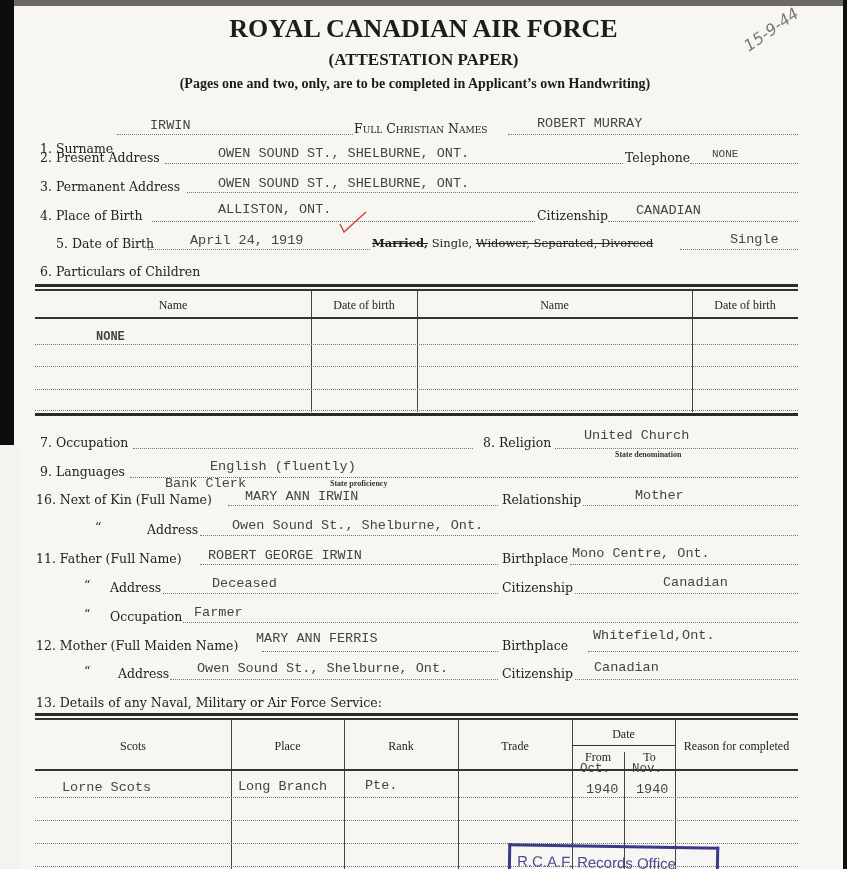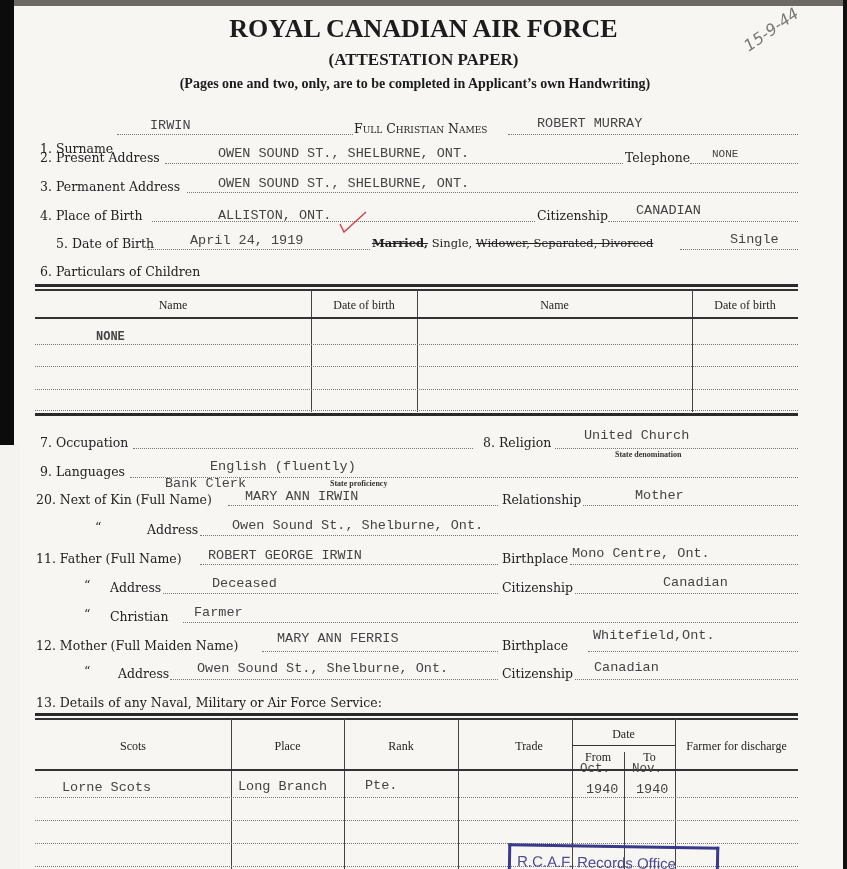--- a/index.html
+++ b/index.html
@@ -52,21 +52,21 @@
 <div class="abs lbl" style="left:625px;top:150px;">Telephone</div>
 <div class="dots" style="left:690px;top:163px;width:108px;"></div>
 <div class="abs typed" style="left:712px;top:148px;font-size:11px;">NONE</div>
 
 <div class="abs lbl" style="left:40px;top:179px;">3. Permanent Address</div>
 <div class="dots" style="left:187px;top:192px;width:611px;"></div>
 <div class="abs typed" style="left:218px;top:176px;">OWEN SOUND ST., SHELBURNE, ONT.</div>
 
 <div class="abs lbl" style="left:40px;top:208px;">4. Place of Birth</div>
 <div class="dots" style="left:152px;top:221px;width:383px;"></div>
-<div class="abs typed" style="left:218px;top:208px;">ALLISTON, ONT.</div>
+<div class="abs typed" style="left:218px;top:202px;">ALLISTON, ONT.</div>
 <div class="abs lbl" style="left:537px;top:208px;">Citizenship</div>
 <div class="dots" style="left:608px;top:221px;width:190px;"></div>
 <div class="abs typed" style="left:636px;top:203px;">CANADIAN</div>
 
 <div class="abs lbl" style="left:40px;top:236px;margin-left:16px;">5. Date of Birth</div>
 <div class="dots" style="left:148px;top:249px;width:222px;"></div>
 <div class="abs typed" style="left:190px;top:233px;">April 24, 1919</div>
 <svg class="check" viewBox="0 0 30 30">
     <path d="M2 14 L6 22 L28 2" stroke="#d04a4a" stroke-width="1.5" fill="none"></path>
   </svg>
@@ -103,21 +103,21 @@
 <div class="abs lbl" style="left:483px;top:435px;">8. Religion</div>
 <div class="dots" style="left:555px;top:448px;width:243px;"></div>
 <div class="abs typed" style="left:584px;top:428px;">United Church</div>
 <div class="abs small" style="left:615px;top:450px;">State denomination</div>
 
 <div class="abs lbl" style="left:40px;top:464px;">9. Languages</div>
 <div class="dots" style="left:130px;top:477px;width:668px;"></div>
 <div class="abs typed" style="left:210px;top:459px;">English (fluently)</div>
 <div class="abs small" style="left:330px;top:479px;">State proficiency</div>
 
-<div class="abs lbl" style="left:36px;top:492px;">20. Next of Kin (Full Name)</div>
+<div class="abs lbl" style="left:36px;top:492px;">16. Next of Kin (Full Name)</div>
 <div class="dots" style="left:228px;top:505px;width:270px;"></div>
 <div class="abs typed" style="left:245px;top:489px;">MARY ANN IRWIN</div>
 <div class="abs lbl" style="left:502px;top:492px;">Relationship</div>
 <div class="dots" style="left:583px;top:505px;width:215px;"></div>
 <div class="abs typed" style="left:635px;top:488px;">Mother</div>
 
 <div class="abs lbl" style="left:95px;top:520px;">“</div>
 <div class="abs lbl" style="left:147px;top:522px;">Address</div>
 <div class="dots" style="left:200px;top:535px;width:598px;"></div>
 <div class="abs typed" style="left:232px;top:518px;">Owen Sound St., Shelburne, Ont.</div>
@@ -131,27 +131,27 @@
 
 <div class="abs lbl" style="left:84px;top:578px;">“</div>
 <div class="abs lbl" style="left:110px;top:580px;">Address</div>
 <div class="dots" style="left:163px;top:593px;width:335px;"></div>
 <div class="abs typed" style="left:212px;top:576px;">Deceased</div>
 <div class="abs lbl" style="left:502px;top:580px;">Citizenship</div>
 <div class="dots" style="left:575px;top:593px;width:223px;"></div>
 <div class="abs typed" style="left:663px;top:575px;">Canadian</div>
 
 <div class="abs lbl" style="left:84px;top:607px;">“</div>
-<div class="abs lbl" style="left:110px;top:609px;">Christian</div>
+<div class="abs lbl" style="left:110px;top:609px;">Occupation</div>
 <div class="dots" style="left:183px;top:622px;width:615px;"></div>
 <div class="abs typed" style="left:194px;top:605px;">Farmer</div>
 
 <div class="abs lbl" style="left:36px;top:638px;">12. Mother (Full Maiden Name)</div>
 <div class="dots" style="left:262px;top:651px;width:236px;"></div>
-<div class="abs typed" style="left:277px;top:631px;">MARY ANN FERRIS</div>
+<div class="abs typed" style="left:256px;top:631px;">MARY ANN FERRIS</div>
 <div class="abs lbl" style="left:502px;top:638px;">Birthplace</div>
 <div class="dots" style="left:588px;top:651px;width:210px;"></div>
 <div class="abs typed" style="left:593px;top:628px;">Whitefield,Ont.</div>
 
 <div class="abs lbl" style="left:84px;top:664px;">“</div>
 <div class="abs lbl" style="left:118px;top:666px;">Address</div>
 <div class="dots" style="left:170px;top:679px;width:328px;"></div>
 <div class="abs typed" style="left:197px;top:661px;">Owen Sound St., Shelburne, Ont.</div>
 <div class="abs lbl" style="left:502px;top:666px;">Citizenship</div>
 <div class="dots" style="left:575px;top:679px;width:223px;"></div>
@@ -165,25 +165,25 @@
 <div class="vline" style="left:344px;top:719px;height:150px;"></div>
 <div class="vline" style="left:458px;top:719px;height:150px;"></div>
 <div class="vline" style="left:572px;top:719px;height:150px;"></div>
 <div class="vline" style="left:624px;top:752px;height:117px;"></div>
 <div class="vline" style="left:675px;top:719px;height:150px;"></div>
 <div class="thin" style="left:572px;top:745px;width:103px;height:1px;"></div>
 
 <div class="abs th" style="left:35px;width:196px;top:739px;">Scots</div>
 <div class="abs th" style="left:231px;width:113px;top:739px;">Place</div>
 <div class="abs th" style="left:344px;width:114px;top:739px;">Rank</div>
-<div class="abs th" style="left:458px;width:114px;top:739px;padding-left:14px;">Trade</div>
+<div class="abs th" style="left:458px;width:114px;top:739px;">Trade</div>
 <div class="abs th" style="left:572px;width:103px;top:727px;">Date</div>
 <div class="abs th" style="left:572px;width:52px;top:750px;">From</div>
 <div class="abs th" style="left:624px;width:51px;top:750px;">To</div>
-<div class="abs th" style="left:675px;width:123px;top:739px;">Farmer for discharge</div>
+<div class="abs th" style="left:675px;width:123px;top:739px;">Reason for completed</div>
 <div class="thin" style="left:35px;top:769px;width:763px;"></div>
 
 <div class="abs typed" style="left:580px;top:762px;font-size:12.5px;">Oct.</div>
 <div class="abs typed" style="left:632px;top:762px;font-size:12.5px;">Nov.</div>
 <div class="abs typed" style="left:62px;top:780px;">Lorne Scots</div>
 <div class="abs typed" style="left:238px;top:779px;">Long Branch</div>
 <div class="abs typed" style="left:365px;top:778px;">Pte.</div>
 <div class="abs typed" style="left:586px;top:782px;">1940</div>
 <div class="abs typed" style="left:636px;top:782px;">1940</div>
 

